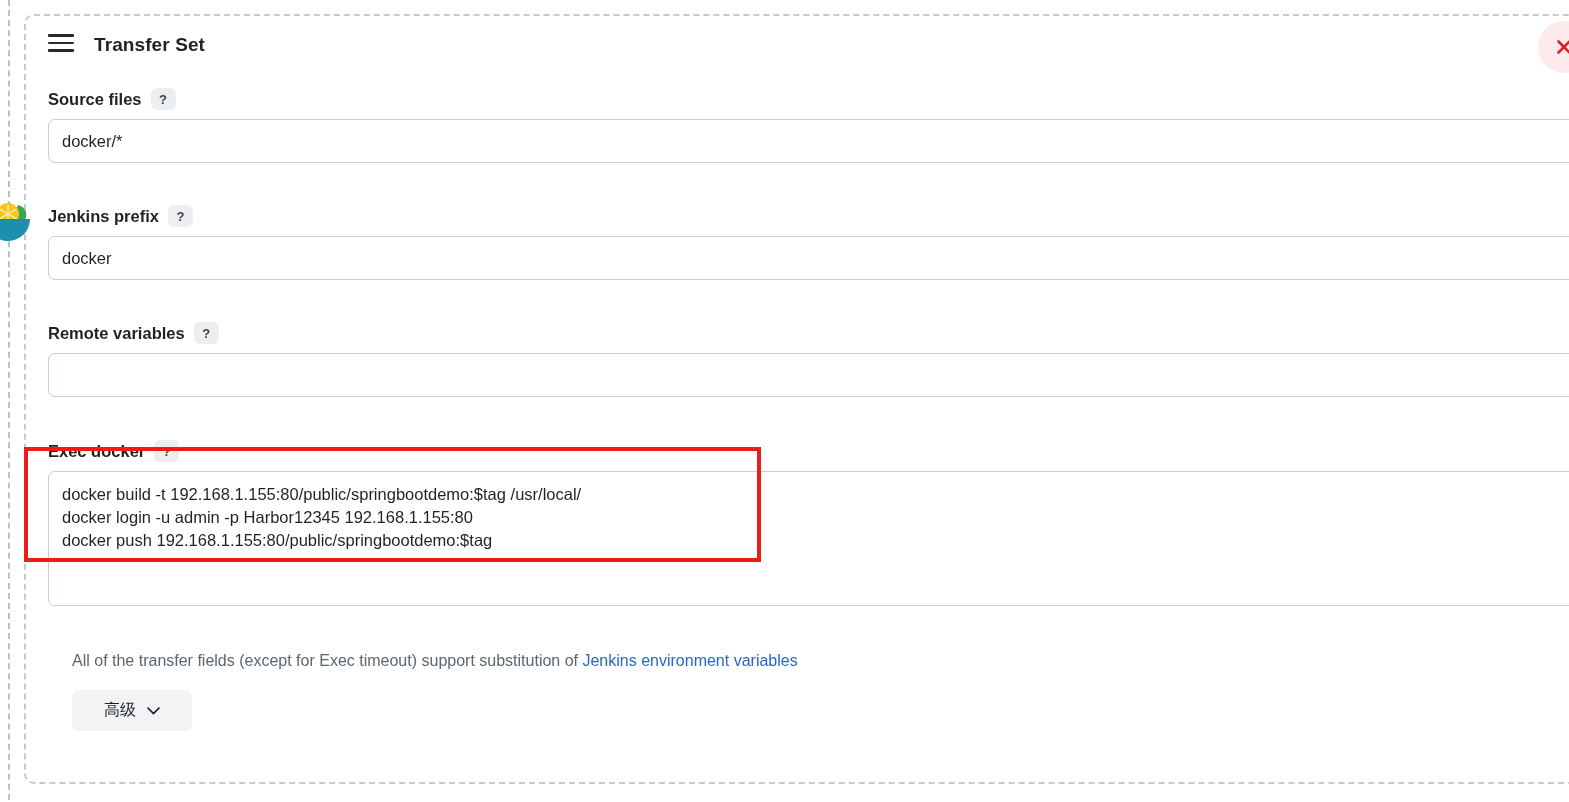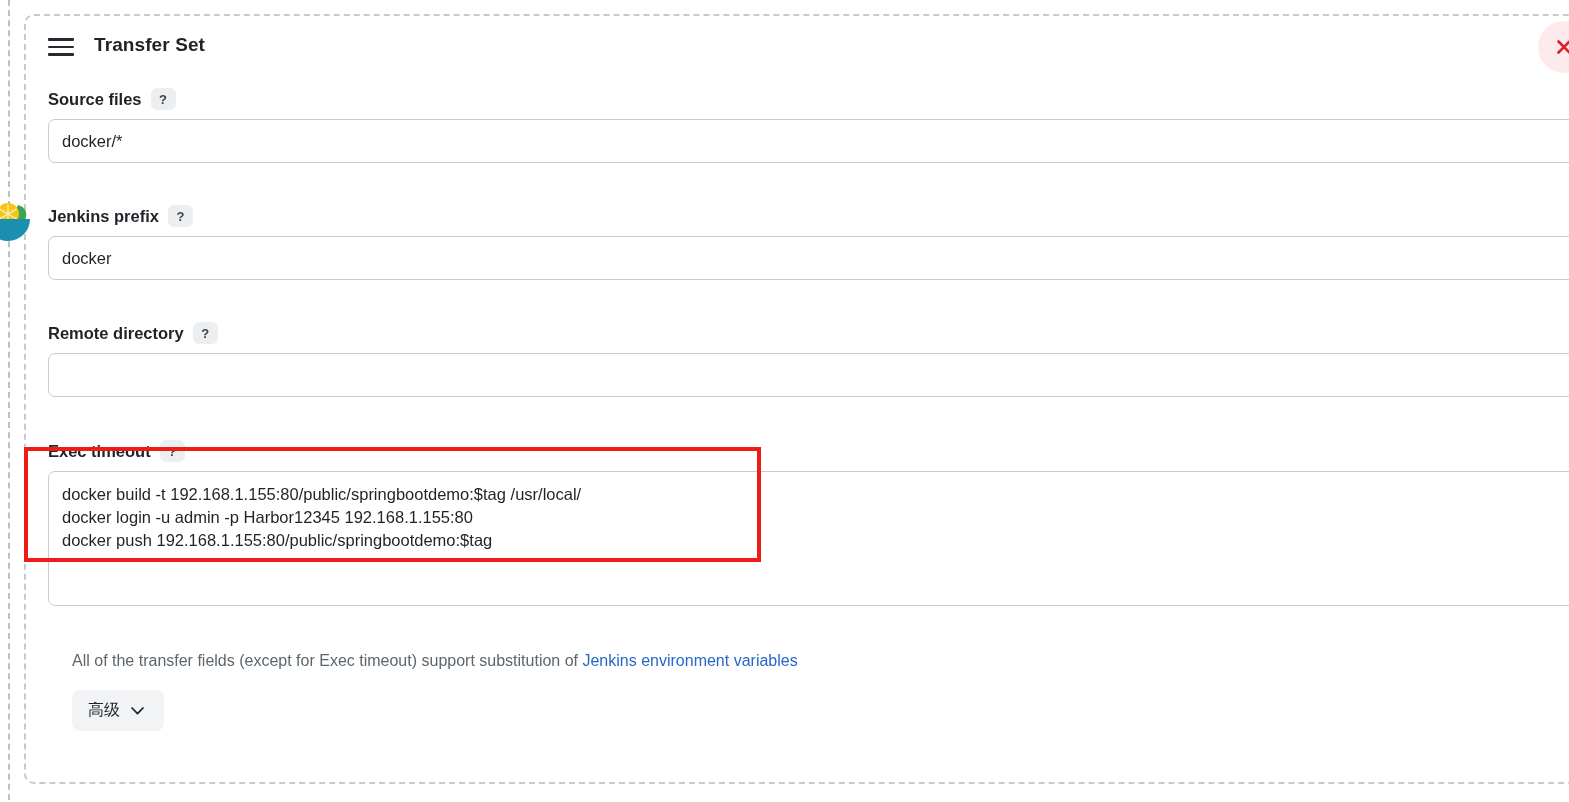--- a/index.html
+++ b/index.html
@@ -41,21 +41,21 @@
     box-sizing: border-box;
     background: #ffffff;
   }
 
   
   .card-header {
     position: absolute;
     left: 22px;
     top: 18px;
     display: flex;
-    align-items: flex-end;
+    align-items: flex-start;
     gap: 20px;
   }
   .drag-handle {
     width: 26px;
     height: 18px;
     display: flex;
     flex-direction: column;
     justify-content: space-between;
     cursor: grab;
   }
@@ -189,21 +189,21 @@
     text-decoration: none;
   }
 
   
   .advanced-btn {
     position: absolute;
     left: 46px;
     top: 674px;
     height: 41px;
     min-width: 92px;
-    padding: 0 16px;
+    padding: 0 32px;
     border: none;
     border-radius: 8px;
     background: #f1f3f4;
     color: #1f2328;
     font-family: "Liberation Sans", sans-serif;
     font-size: 16px;
     display: flex;
     align-items: center;
     gap: 11px;
     cursor: pointer;
@@ -241,29 +241,29 @@
   <div class="field" style="left:22px; top:189px; width:1600px;">
     <div class="field-label-row">
       <span class="field-label">Jenkins prefix</span>
       <span class="help-badge">?</span>
     </div>
     <input class="text-input" style="width: 1600px;" type="text" value="docker">
   </div>
 
   <div class="field" style="left:22px; top:306px; width:1600px;">
     <div class="field-label-row">
-      <span class="field-label">Remote directory</span>
+      <span class="field-label">Remote variables</span>
       <span class="help-badge">?</span>
     </div>
     <input class="text-input" style="width: 1600px;" type="text" value="">
   </div>
 
   <div class="field" style="left:22px; top:424px; width:1600px;">
     <div class="field-label-row">
-      <span class="field-label">Exec timeout</span>
+      <span class="field-label">Exec docker</span>
       <span class="help-badge">?</span>
     </div>
     <textarea class="exec-textarea" style="width: 1600px; height: 135px;">docker build -t 192.168.1.155:80/public/springbootdemo:$tag /usr/local/
 docker login -u admin -p Harbor12345 192.168.1.155:80
 docker push 192.168.1.155:80/public/springbootdemo:$tag</textarea>
 
   </div>
 
   <div class="footer-note">
     <span>All of the transfer fields (except for Exec timeout) support substitution of </span><a href="#">Jenkins environment variables</a>

